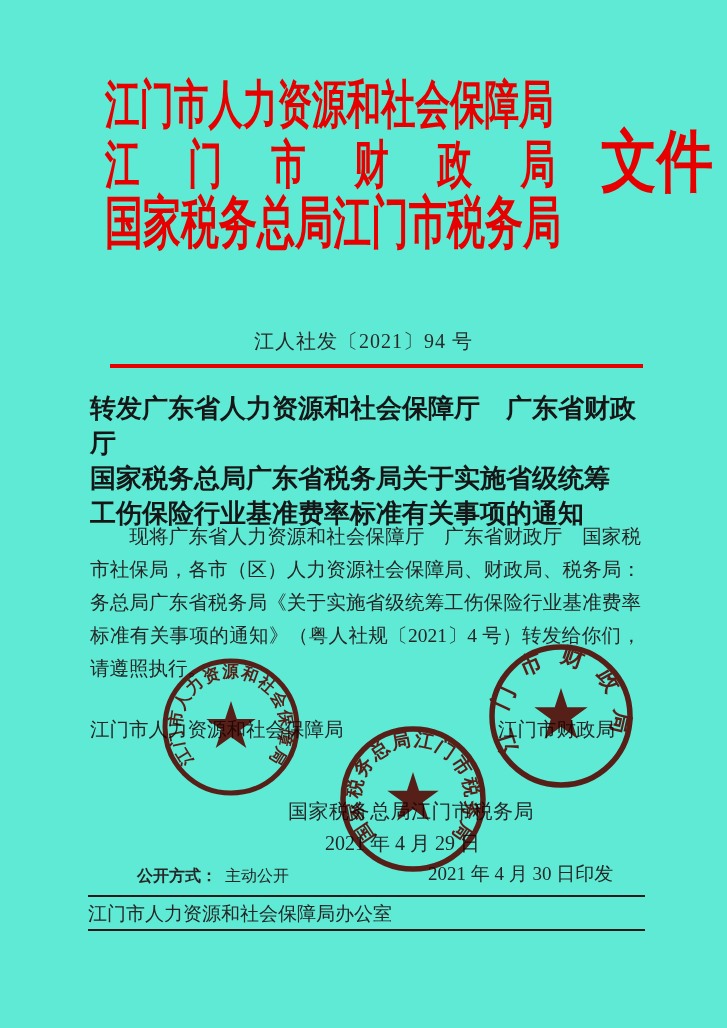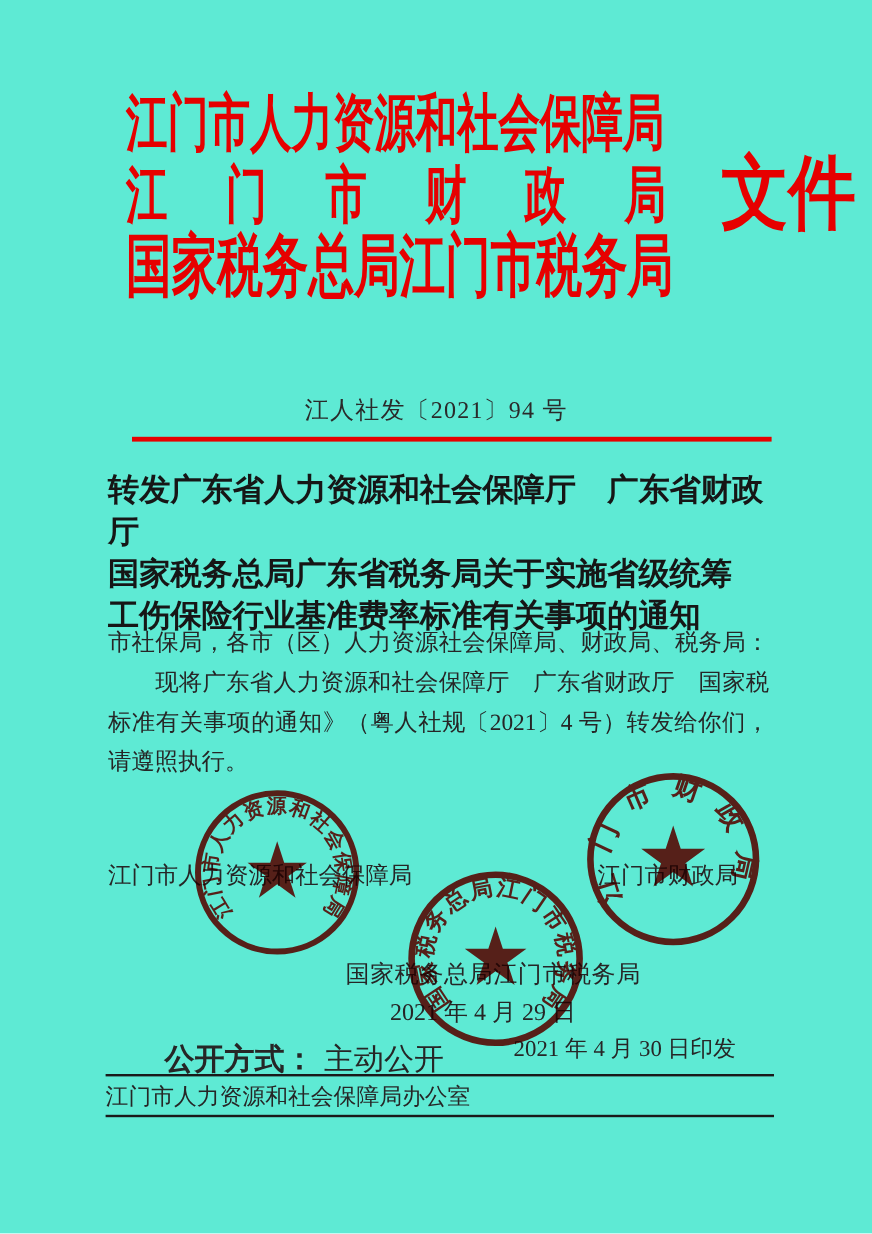--- a/index.html
+++ b/index.html
@@ -32,21 +32,21 @@
     line-height:33px;color:#262626;}
   .bodyline{text-align:justify;text-align-last:justify;}
   .bodyline.plain{text-align:left;text-align-last:auto;}
   
   .sig{position:absolute;font-size:19.5px;color:#262626;white-space:nowrap;z-index:2;}
   .sig-left{left:90px;top:716px;}
   .sig-right{left:498px;top:716px;}
   .sig-center{left:288px;top:798px;font-size:20px;letter-spacing:0.5px;}
   .sig-date{left:325px;top:830px;font-size:20px;}
   
-  .disclosure{position:absolute;left:137px;top:866px;font-size:25px;color:#262626;z-index:2;}
+  .disclosure{position:absolute;left:137px;top:866px;font-size:16px;color:#262626;z-index:2;}
   .disclosure b{font-weight:bold;margin-right:8px;}
   
   .f-rule{position:absolute;left:88px;width:557px;height:2px;background:#1a1a1a;}
   .f-rule1{top:895px;}
   .f-rule2{top:929px;}
   .f-left{position:absolute;left:88px;top:901px;font-size:19px;color:#262626;white-space:nowrap;}
   .f-right{position:absolute;left:428px;top:861px;font-size:19px;color:#262626;white-space:nowrap;}
   
   .stamp{position:absolute;z-index:5;mix-blend-mode:multiply;opacity:0.93;}
   .stamp-hr{left:159px;top:655px;}
@@ -75,22 +75,23 @@
 
   <div class="red-rule"></div>
 
   <div class="title-block">
     <div>转发广东省人力资源和社会保障厅　广东省财政厅</div>
     <div>国家税务总局广东省税务局关于实施省级统筹</div>
     <div>工伤保险行业基准费率标准有关事项的通知</div>
   </div>
 
   <div class="body-block">
+    <div class="bodyline">　　现将广东省人力资源和社会保障厅　广东省财政厅　国家税</div>
     <div class="bodyline">市社保局，各市（区）人力资源社会保障局、财政局、税务局：</div>
-    <div class="bodyline">　　现将广东省人力资源和社会保障厅　广东省财政厅　国家税</div>
+    <div class="bodyline">务总局广东省税务局《关于实施省级统筹工伤保险行业基准费率</div>
     <div class="bodyline">标准有关事项的通知》（粤人社规〔2021〕4 号）转发给你们，</div>
     <div class="bodyline plain">请遵照执行。</div>
   </div>
 
   <div class="sig sig-left">江门市人力资源和社会保障局</div>
   <div class="sig sig-right">江门市财政局</div>
   <div class="sig sig-center">国家税务总局江门市税务局</div>
   <div class="sig sig-date">2021 年 4 月 29 日</div>
 
   <svg class="stamp stamp-hr" width="144" height="144" viewBox="-72 -72 144 144">

